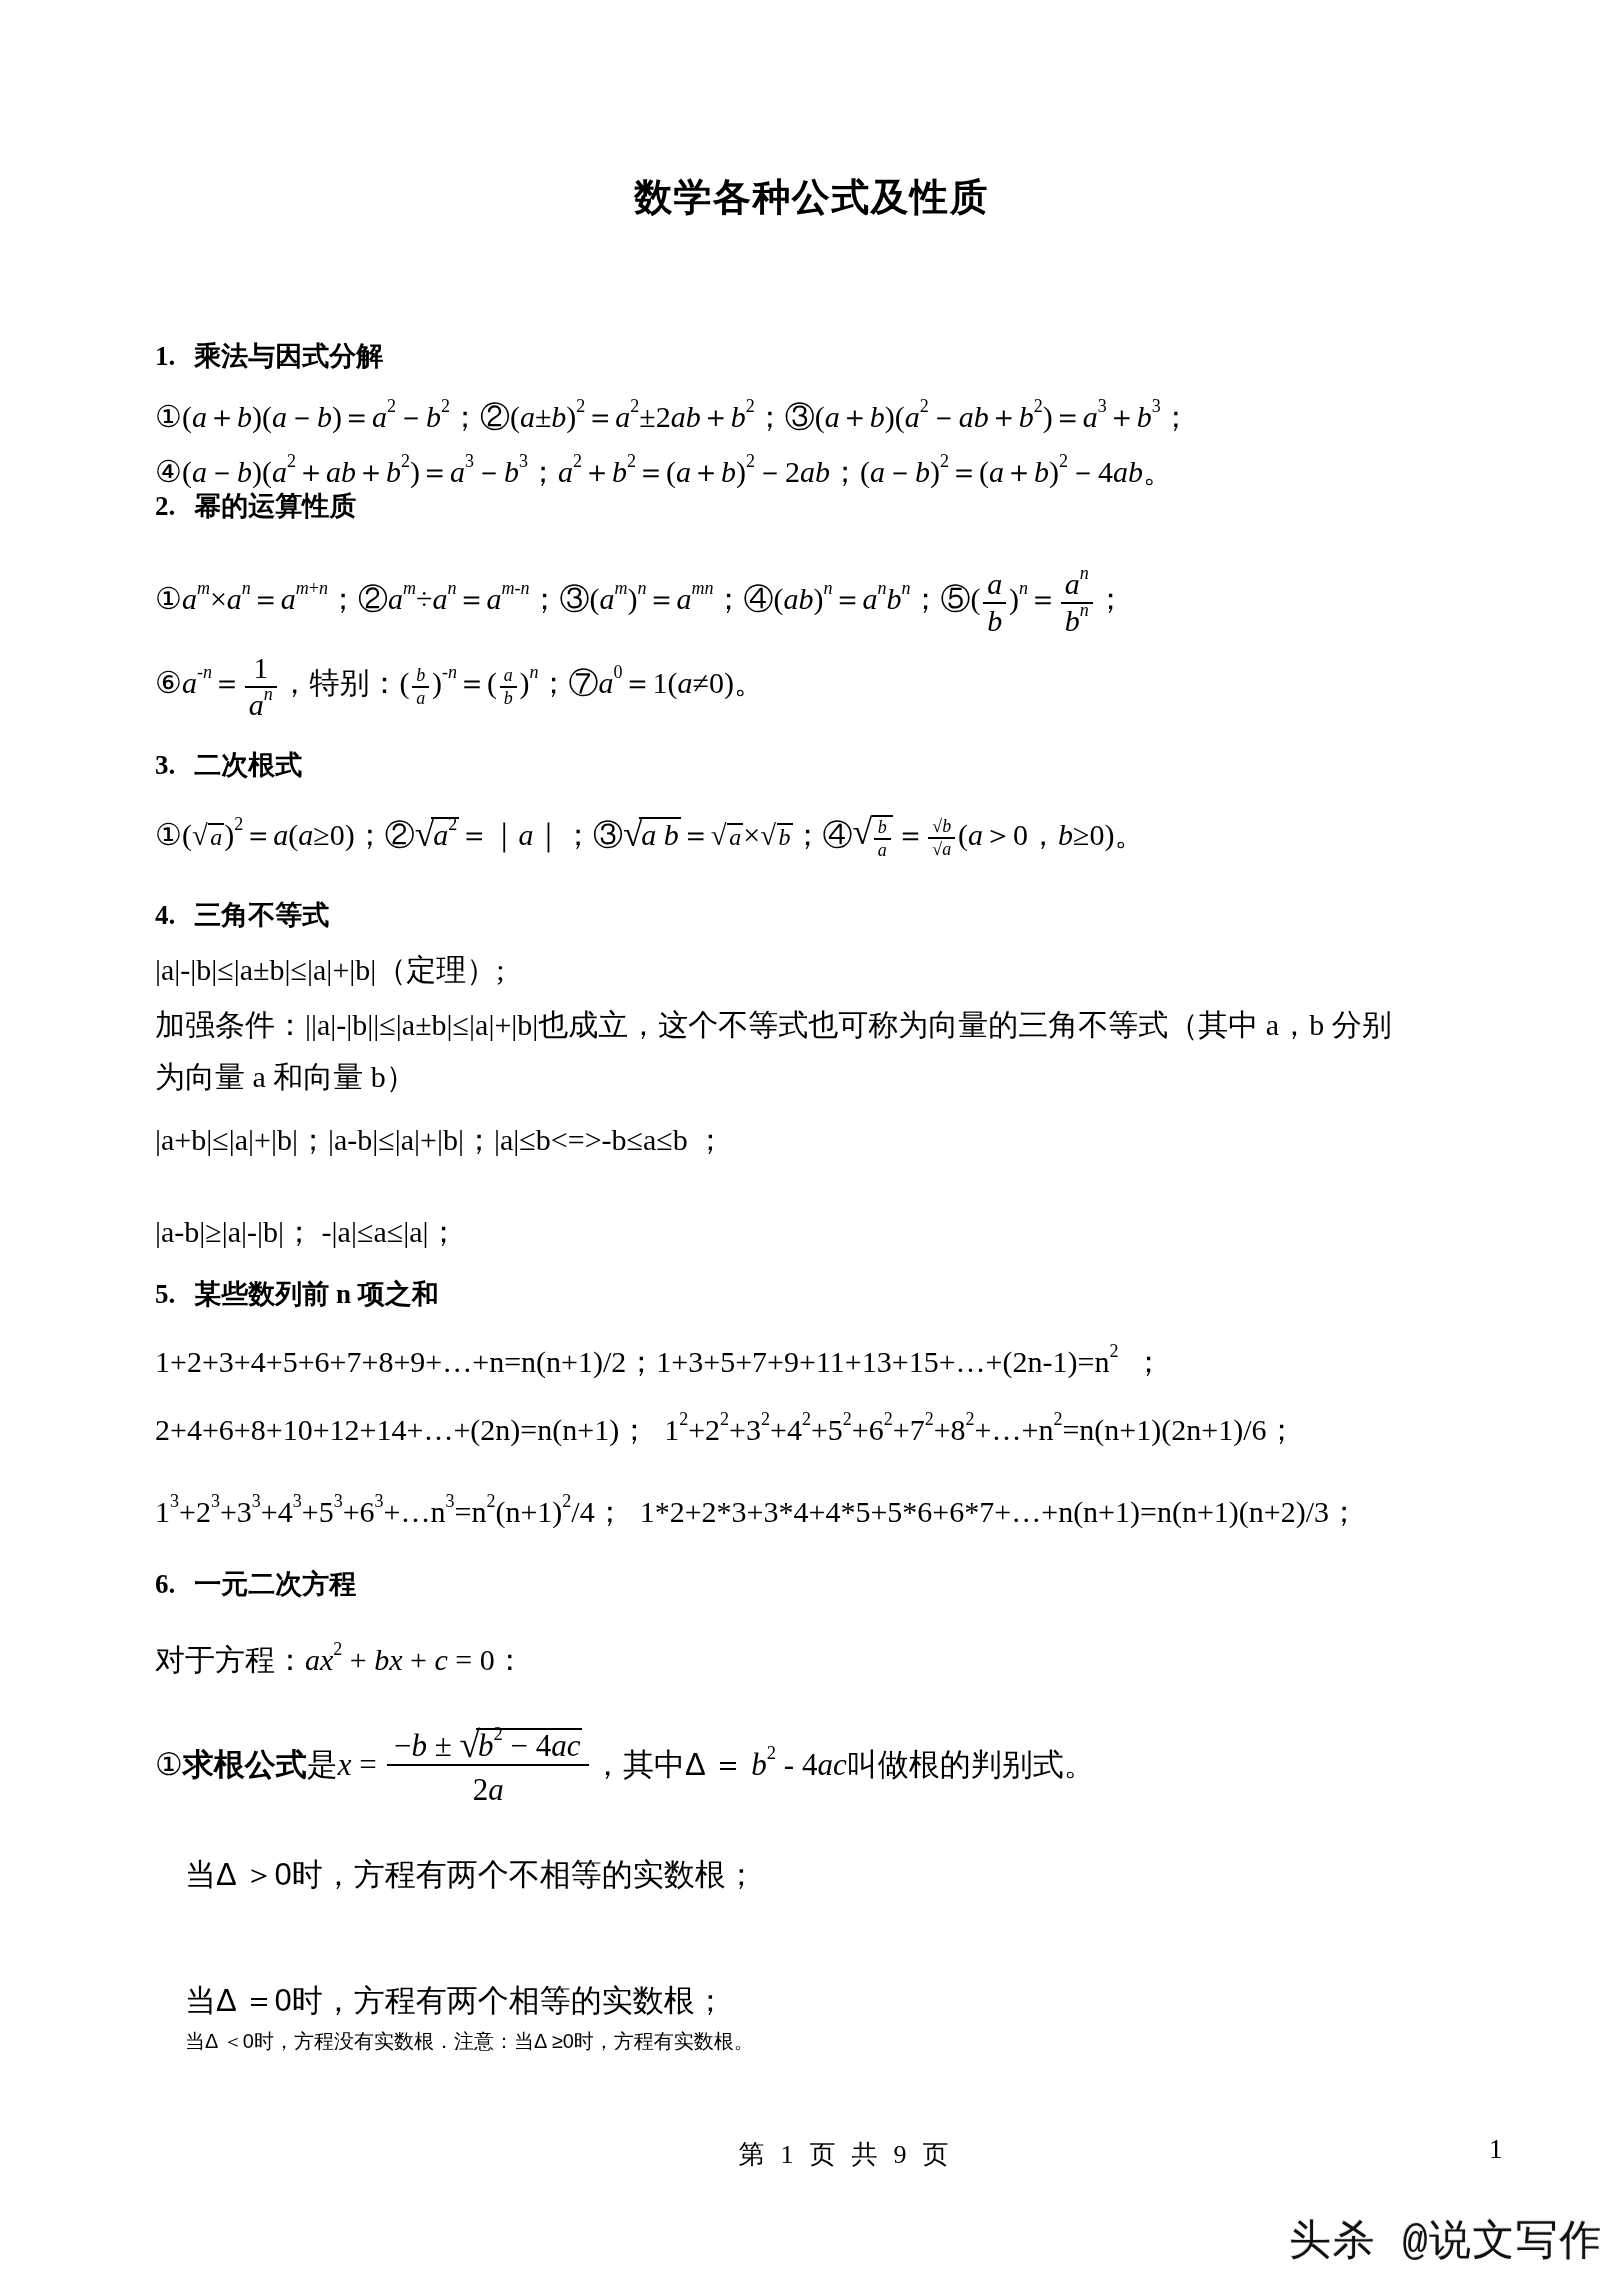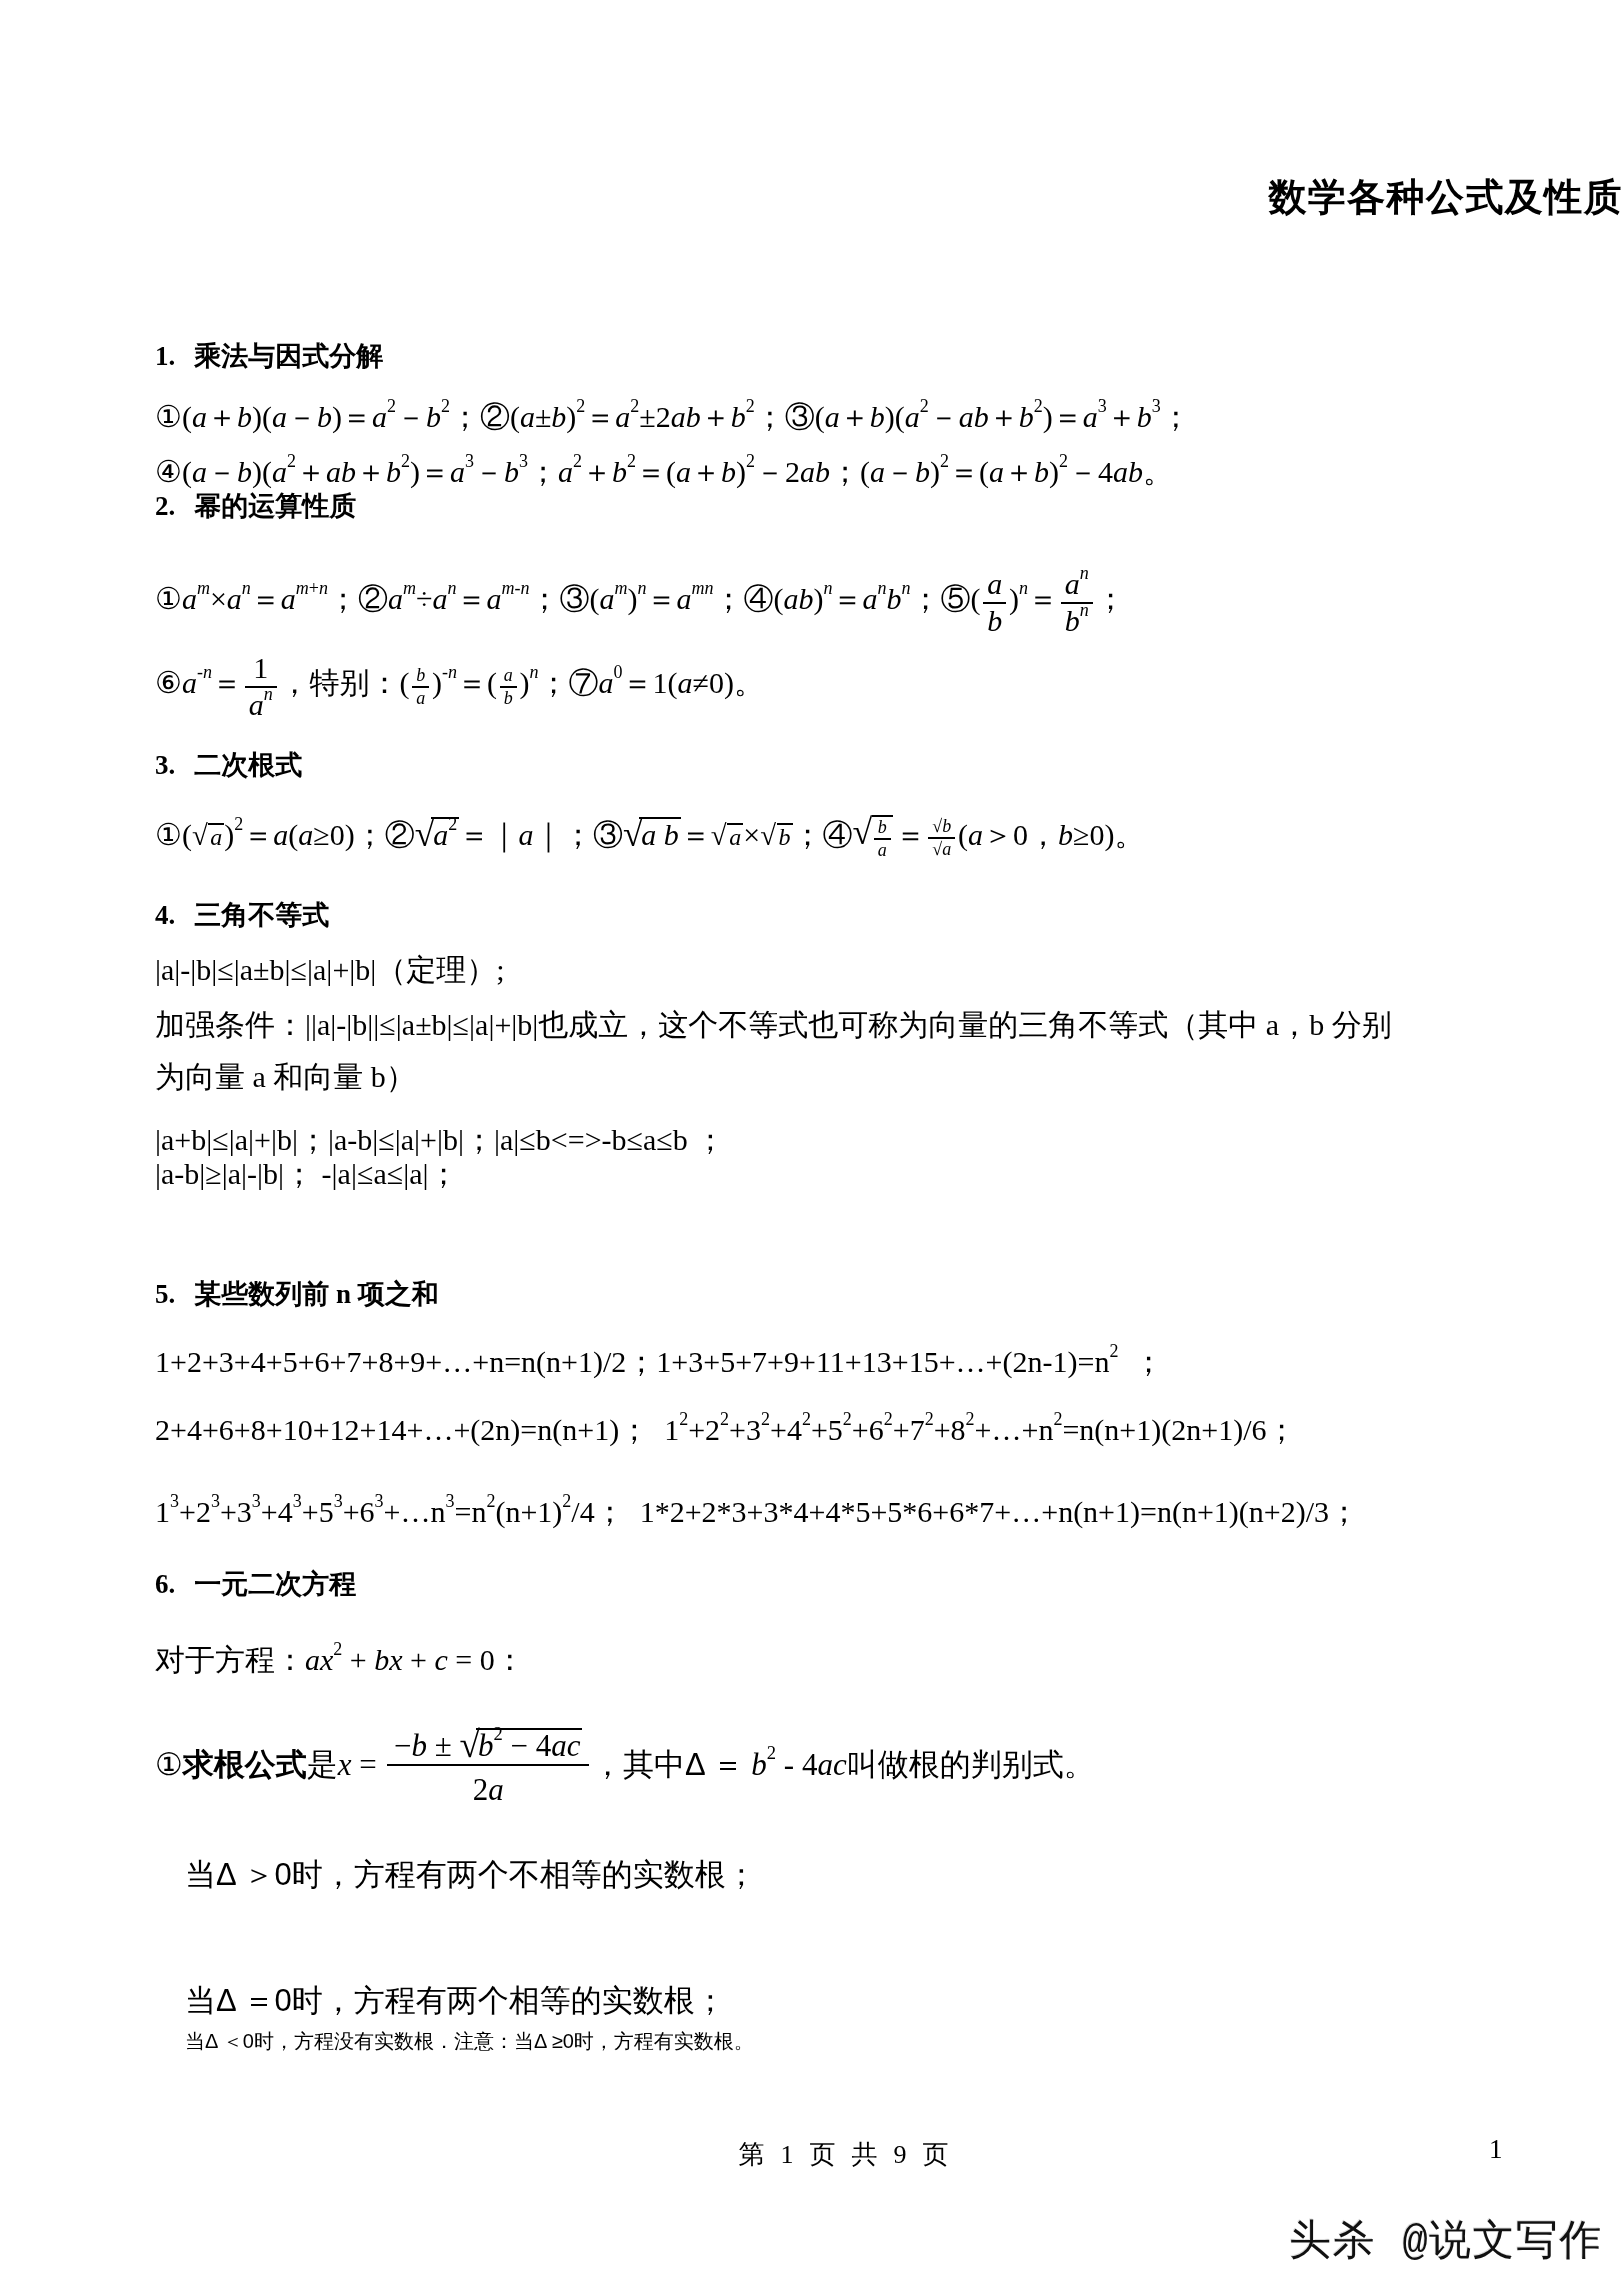--- a/index.html
+++ b/index.html
@@ -1,19 +1,19 @@
 <!DOCTYPE html>
 <html style="font-size:11px"><head>
 <meta charset="utf-8">
 <style>
   html, body { margin:0; padding:0; background:#ffffff; }
   body { width:1623px; height:2295px; position:relative; overflow:hidden;
          font-family:"Liberation Serif","DejaVu Serif",serif; color:#000; }
   .abs { position:absolute; white-space:nowrap; }
-  .title { left:0; width:1623px; text-align:right; top:172px; font-size:38px; font-weight:bold; letter-spacing:1.4px; }
+  .title { left:0; width:1623px; text-align:center; top:172px; font-size:38px; font-weight:bold; letter-spacing:1.4px; }
   .h { left:155px; font-size:27px; font-weight:bold; }
   .h .num { margin-right:19px; }
   .line { left:155px; font-size:30px; }
   .sans { font-family:"Liberation Sans","DejaVu Sans",sans-serif; }
   i, .it { font-style:italic; }
   sup { font-size:0.6em; vertical-align:0.85em; line-height:0; }
   .frac { display:inline-block; vertical-align:middle; text-align:center; margin:0 2.7px; }
   .frac > span { display:block; line-height:1.15; padding:0 4.1px; }
   .frac > span.num { border-bottom:2px solid #000; }
   .frac.sm { font-size:0.6em; }
@@ -50,21 +50,21 @@
 </div>
 <div class="abs line" style="top:815px">①(<span class="sqrt small-sqrt"><span><i>a</i></span></span>)<sup>2</sup>＝<i>a</i>(<i>a</i>≥0)；②<span class="sqrt"><span><i>a</i><sup>2</sup></span></span>＝｜<i>a</i>｜；③<span class="sqrt"><span><i>a b</i></span></span>＝<span class="sqrt small-sqrt"><span><i>a</i></span></span>×<span class="sqrt small-sqrt"><span><i>b</i></span></span>；④<span class="sqrt"><span class="frac sm"><span class="num"><i>b</i></span><span><i>a</i></span></span></span>＝<span class="frac sm"><span class="num">√<i>b</i></span><span>√<i>a</i></span></span>(<i>a</i>＞0，<i>b</i>≥0)。</div>
 
 <div class="abs h" style="top:897px">
   <span class="num">4.</span><span>三角不等式</span>
 </div>
 <div class="abs line" style="top:950px">|a|-|b|≤|a±b|≤|a|+|b|（定理）;</div>
 <div class="abs line" style="top:1005px">加强条件：||a|-|b||≤|a±b|≤|a|+|b|也成立，这个不等式也可称为向量的三角不等式（其中 a，b 分别</div>
 <div class="abs line" style="top:1057px">为向量 a 和向量 b）</div>
 <div class="abs line" style="top:1120px">|a+b|≤|a|+|b|；|a-b|≤|a|+|b|；|a|≤b&lt;=&gt;-b≤a≤b ；</div>
-<div class="abs line" style="top:1154px">|a-b|≥|a|-|b|； -|a|≤a≤|a|；</div>
+<div class="abs line" style="top:1212px">|a-b|≥|a|-|b|； -|a|≤a≤|a|；</div>
 
 <div class="abs h" style="top:1276px">
   <span class="num">5.</span><span>某些数列前 n 项之和</span>
 </div>
 <div class="abs line" style="top:1342px">1+2+3+4+5+6+7+8+9+…+n=n(n+1)/2；1+3+5+7+9+11+13+15+…+(2n-1)=n<sup>2</sup> &nbsp;；</div>
 <div class="abs line" style="top:1410px">2+4+6+8+10+12+14+…+(2n)=n(n+1)； &nbsp;1<sup>2</sup>+2<sup>2</sup>+3<sup>2</sup>+4<sup>2</sup>+5<sup>2</sup>+6<sup>2</sup>+7<sup>2</sup>+8<sup>2</sup>+…+n<sup>2</sup>=n(n+1)(2n+1)/6；</div>
 <div class="abs line" style="top:1492px">1<sup>3</sup>+2<sup>3</sup>+3<sup>3</sup>+4<sup>3</sup>+5<sup>3</sup>+6<sup>3</sup>+…n<sup>3</sup>=n<sup>2</sup>(n+1)<sup>2</sup>/4； &nbsp;1*2+2*3+3*4+4*5+5*6+6*7+…+n(n+1)=n(n+1)(n+2)/3；</div>
 
 <div class="abs h" style="top:1566px">
   <span class="num">6.</span><span>一元二次方程</span>

